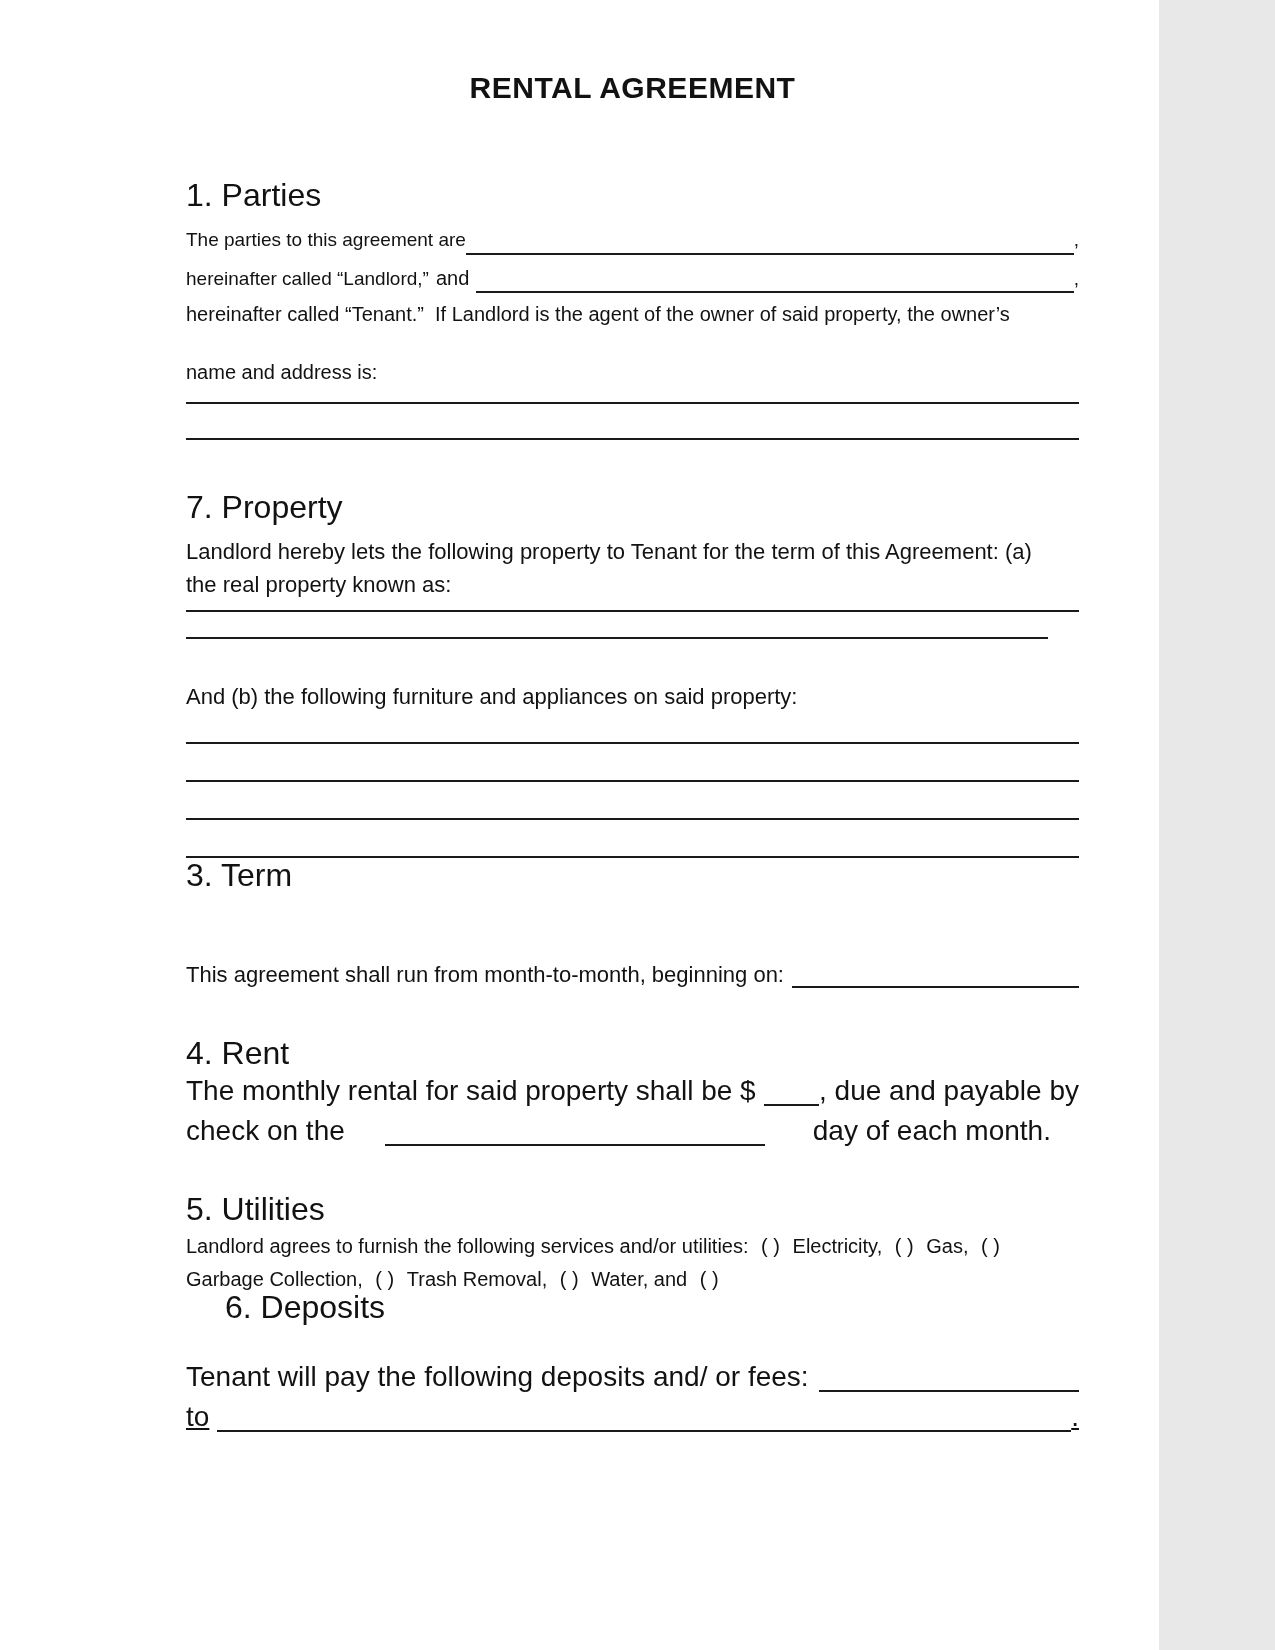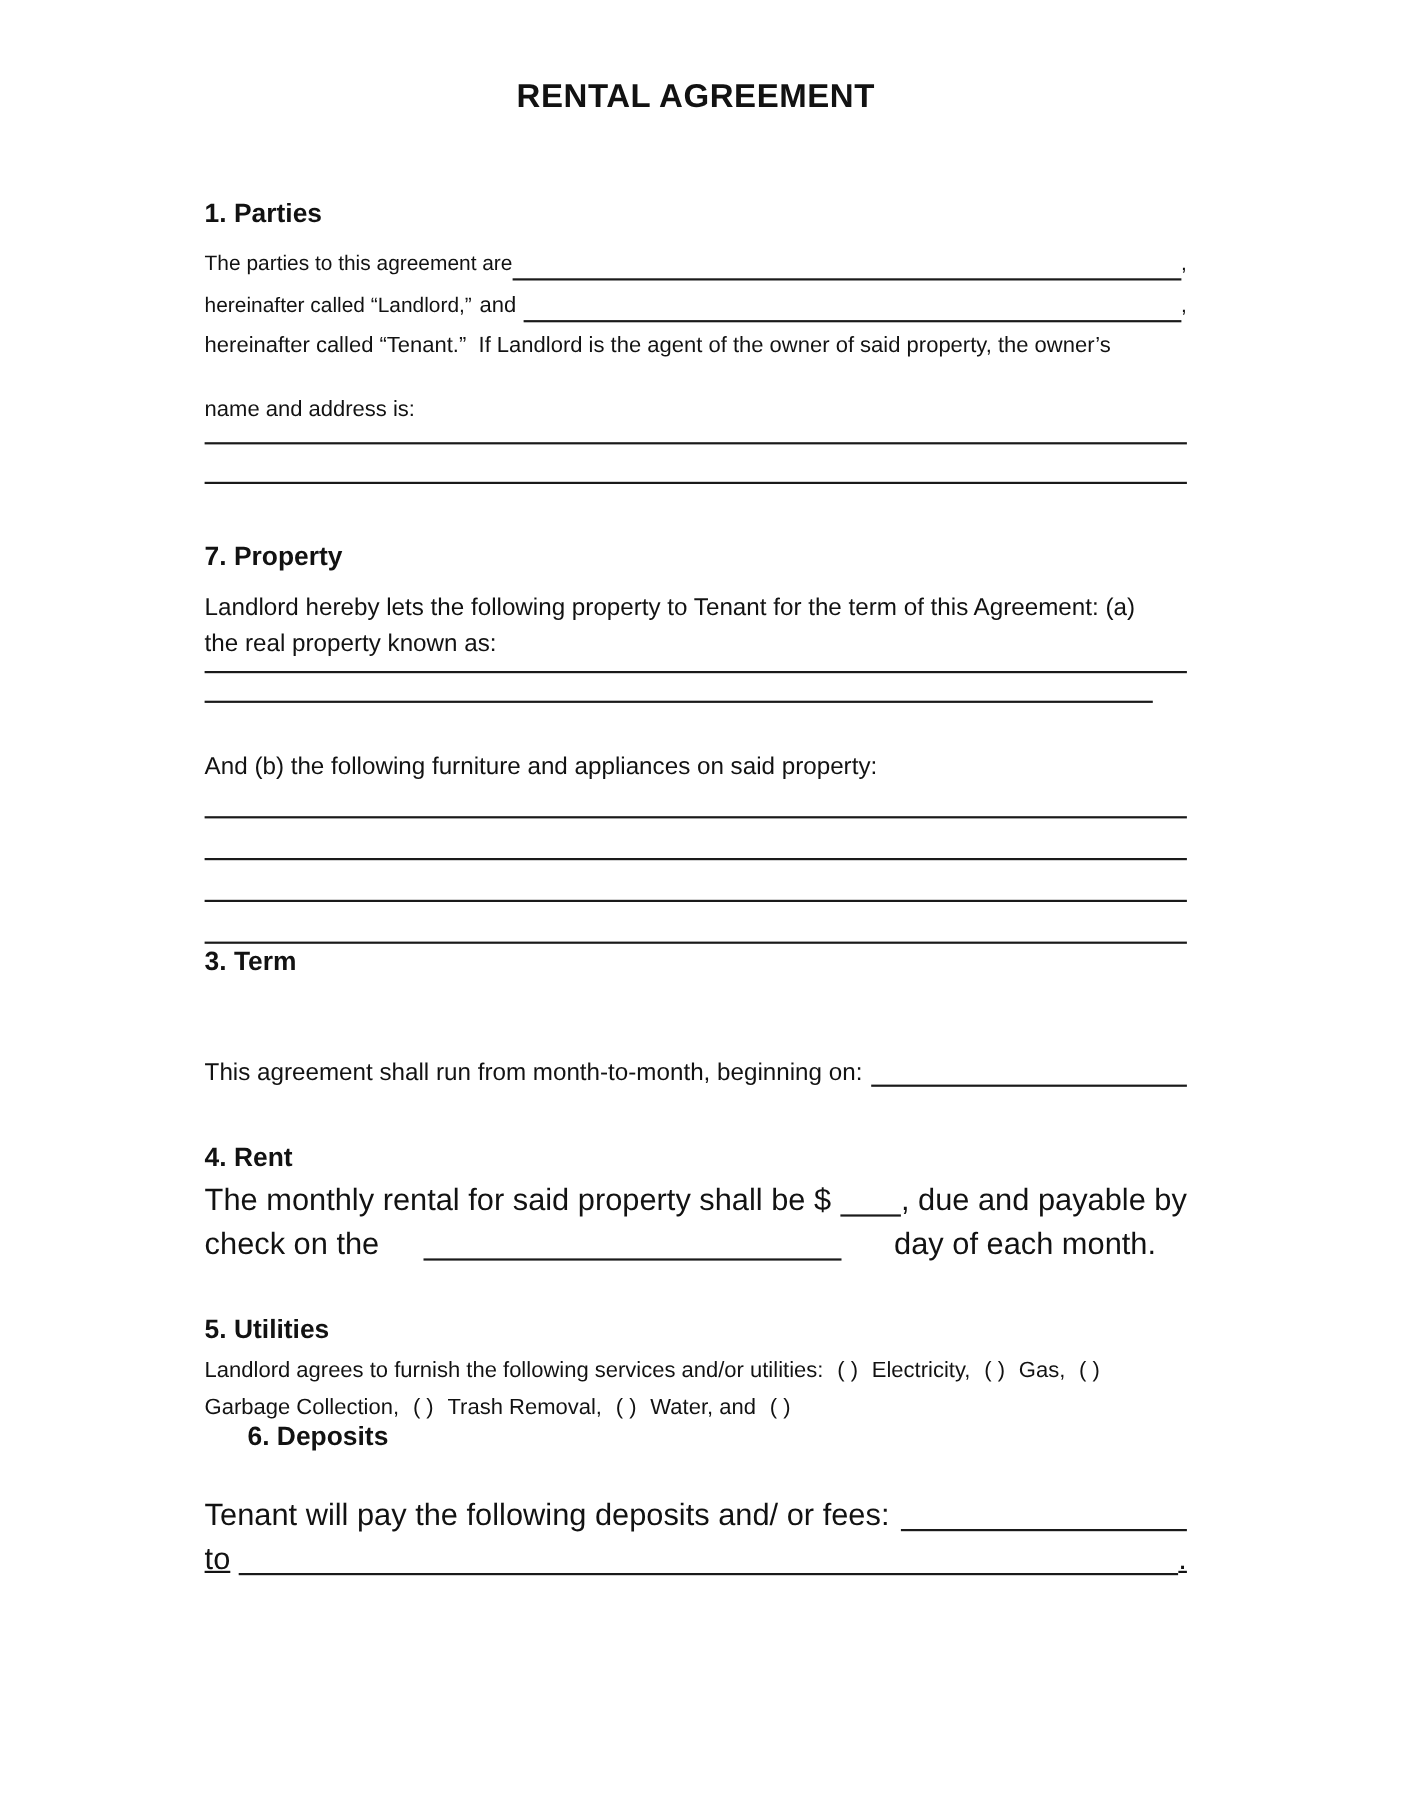--- a/index.html
+++ b/index.html
@@ -1,34 +1,34 @@
 <!DOCTYPE html>
 <html><head>
 <meta charset="utf-8">
 <style>
   * { margin:0; padding:0; box-sizing:border-box; }
   html,body { background:#e8e8e8; }
   .page {
     position:relative;
-    width:1275px; height:1650px;
+    width:1159px; height:1650px;
     background:#ffffff;
     font-family:"Liberation Sans","DejaVu Sans",sans-serif;
     color:#121212;
     overflow:hidden;
   }
   .abs { position:absolute; left:186px; width:893px; }
   .doc-title {
     text-align:center;
     font-size:30px; font-weight:700;
     line-height:40px;
     letter-spacing:0.5px;
     white-space:nowrap;
   }
   .heading {
-    font-size:24px; font-weight:700; line-height:30px; white-space:nowrap;
+    font-size:32px; font-weight:400; line-height:30px; white-space:nowrap;
   }
   .body24 { font-size:19px; line-height:30px; white-space:nowrap; }
   .body23 { font-size:28px; line-height:30px; white-space:nowrap; }
   .body22 { font-size:22px; line-height:33px; white-space:nowrap; }
   .body20 { font-size:20px; line-height:30px; white-space:nowrap; }
   .util20 { font-size:20px; line-height:33px; white-space:nowrap; }
   .row {
     display:flex; align-items:baseline; height:30px; white-space:pre;
   }
   .blank {

